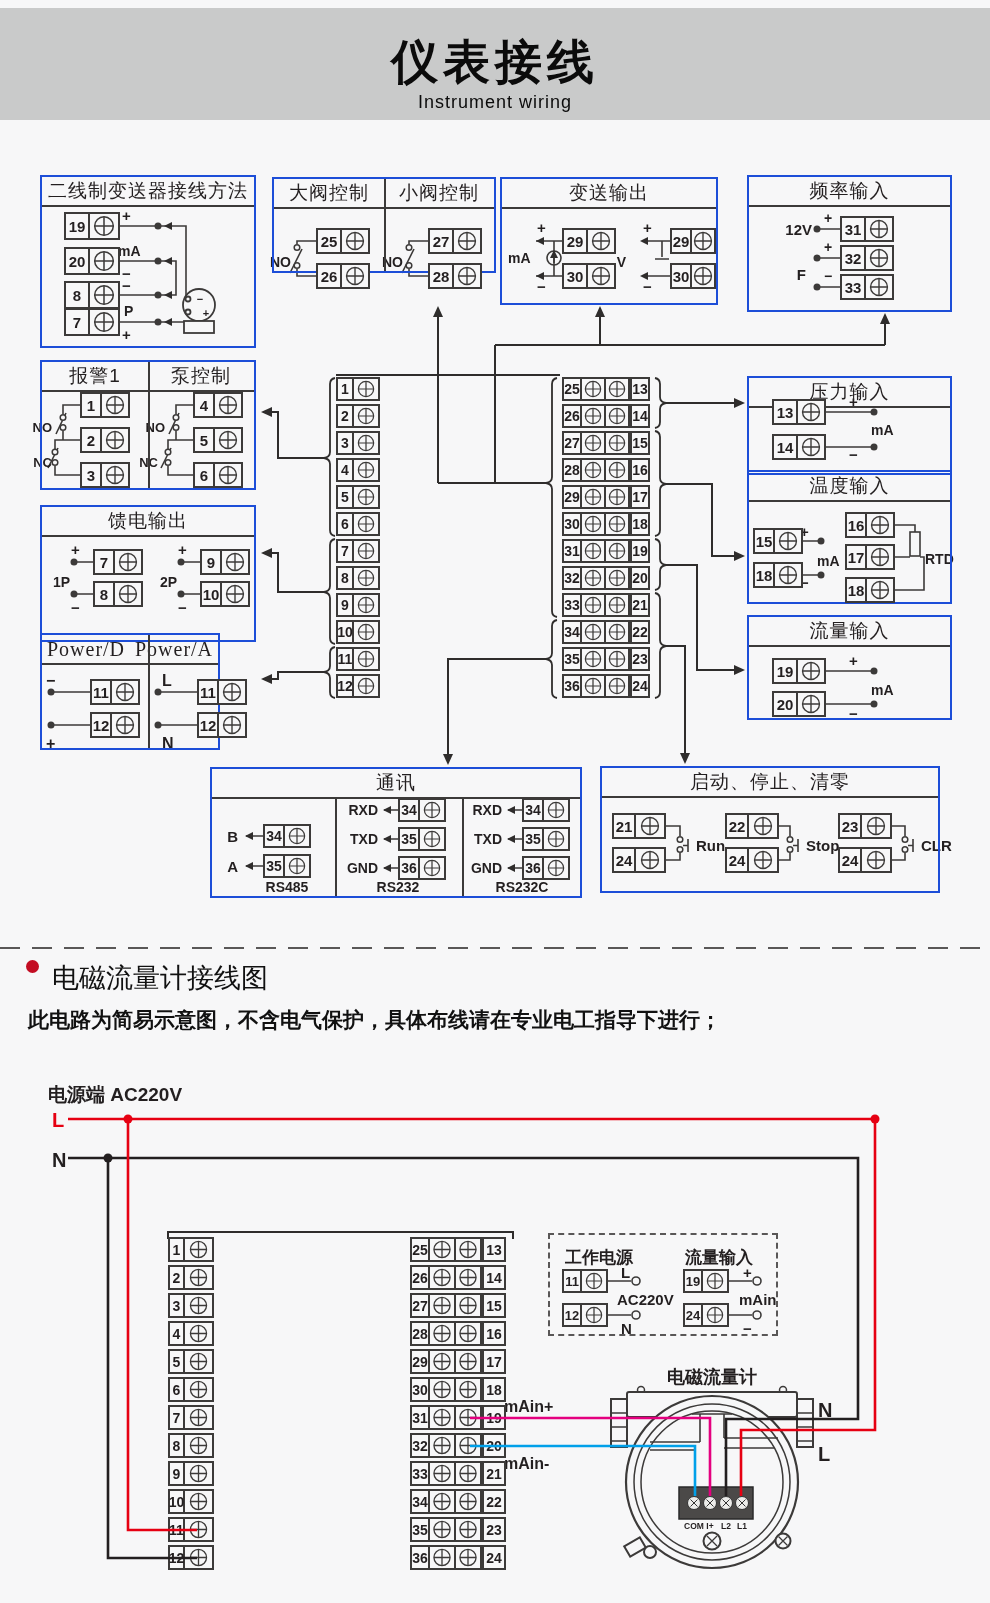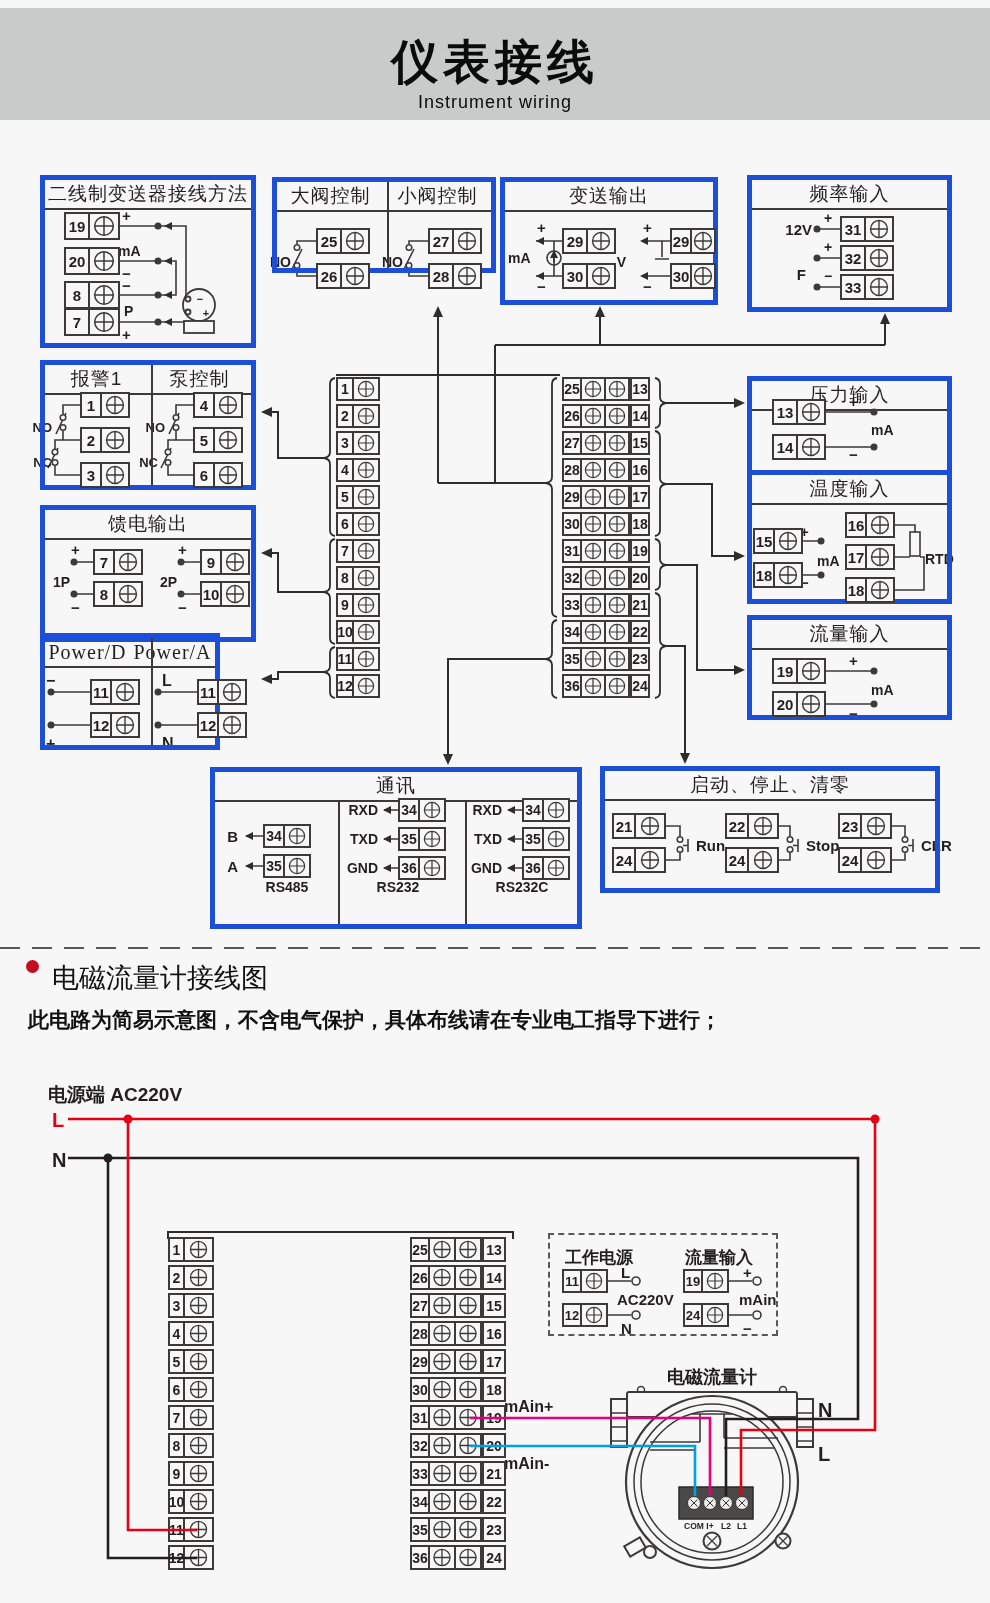--- a/index.html
+++ b/index.html
@@ -6,21 +6,21 @@
 html,body{width:990px;height:1603px}
 body{position:relative;background:#fff;font-family:"Liberation Sans",sans-serif;color:#231f20}
 #stage{position:absolute;inset:0;background:#f7f7f8;overflow:hidden}
 .banner{position:absolute;left:0;top:8px;width:990px;height:112px;background:#c9caca;text-align:center;z-index:2}
 .banner h1{font-size:47px;font-weight:bold;letter-spacing:5px;padding-top:23px;color:#0b0b0b}
 .banner p{font-size:18px;letter-spacing:1px;margin-top:-2px;color:#0b0b0b}
 svg.layer{position:absolute;left:0;top:0}
 #under{z-index:1}
 #over{z-index:3;pointer-events:none}
 svg text{font-family:"Liberation Sans",sans-serif}
-.box{position:absolute;border:5px solid #1d4ed8;z-index:2}
+.box{position:absolute;border:2px solid #1d4ed8;z-index:2}
 .box .bar{height:30px;border-bottom:2px solid #3c3a39;display:flex;align-items:center;justify-content:center;font-size:19px;letter-spacing:1px;font-weight:500}
 .box .bar.split{display:grid;grid-template-columns:1fr 1fr;align-items:center;justify-items:center}
 .box .vdiv{position:absolute;top:0;bottom:0;width:2px;background:#3c3a39}
 .box .vdiv.sub{top:30px}
 .box.dashed{border:2px dashed #595757}
 .box.serif .bar{font-family:"Liberation Serif","DejaVu Serif",serif;font-size:20px}
 .term{position:absolute;display:flex;z-index:2}
 .tnum{border:2px solid #3c3a39;background:#f7f7f8;display:flex;align-items:center;justify-content:center;font-weight:bold;font-size:15px}
 .tscrew{border:2px solid #3c3a39;border-left:none;background:#f7f7f8;padding:1px}
 .tscrew svg{width:100%;height:100%;display:block}
@@ -358,21 +358,21 @@
   </div>
 
   <div class="box" style="left:747px;top:470px;width:205px;height:134px">
     <div class="bar">温度输入</div>
   </div>
 
   <div class="box" style="left:747px;top:615px;width:205px;height:105px">
     <div class="bar">流量输入</div>
   </div>
 
-  <div class="box" style="left:210px;top:767px;width:372px;height:162px">
+  <div class="box" style="left:210px;top:767px;width:372px;height:131px">
     <div class="bar">通讯</div>
     <div class="vdiv sub" style="left:123px"></div>
     <div class="vdiv sub" style="left:250px"></div>
   </div>
 
   <div class="box" style="left:600px;top:766px;width:340px;height:127px">
     <div class="bar">启动、停止、清零</div>
   </div>
 
   <div class="vstrip" style="left:336px;top:377px">

